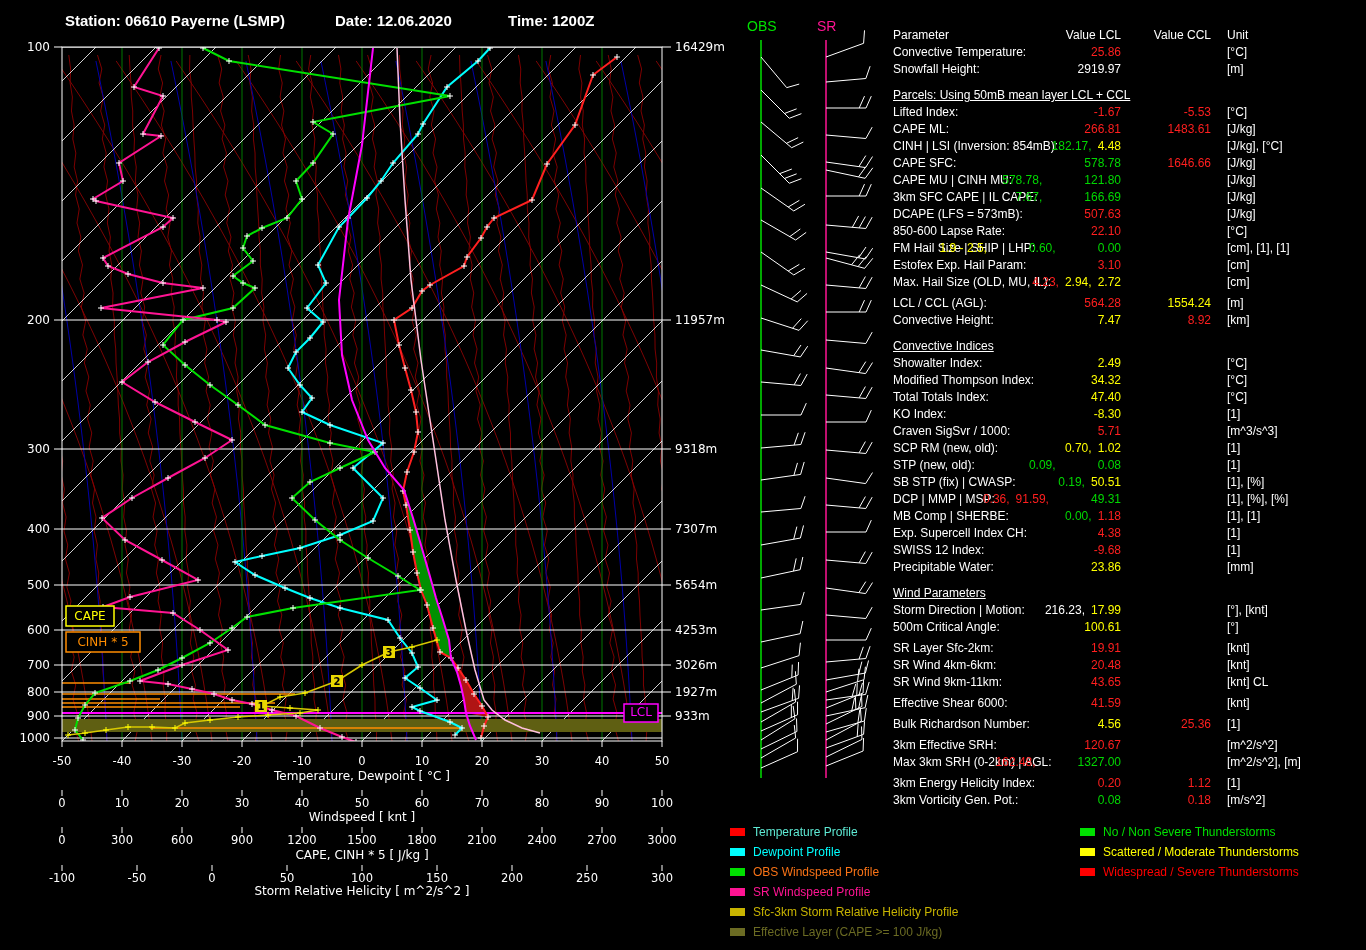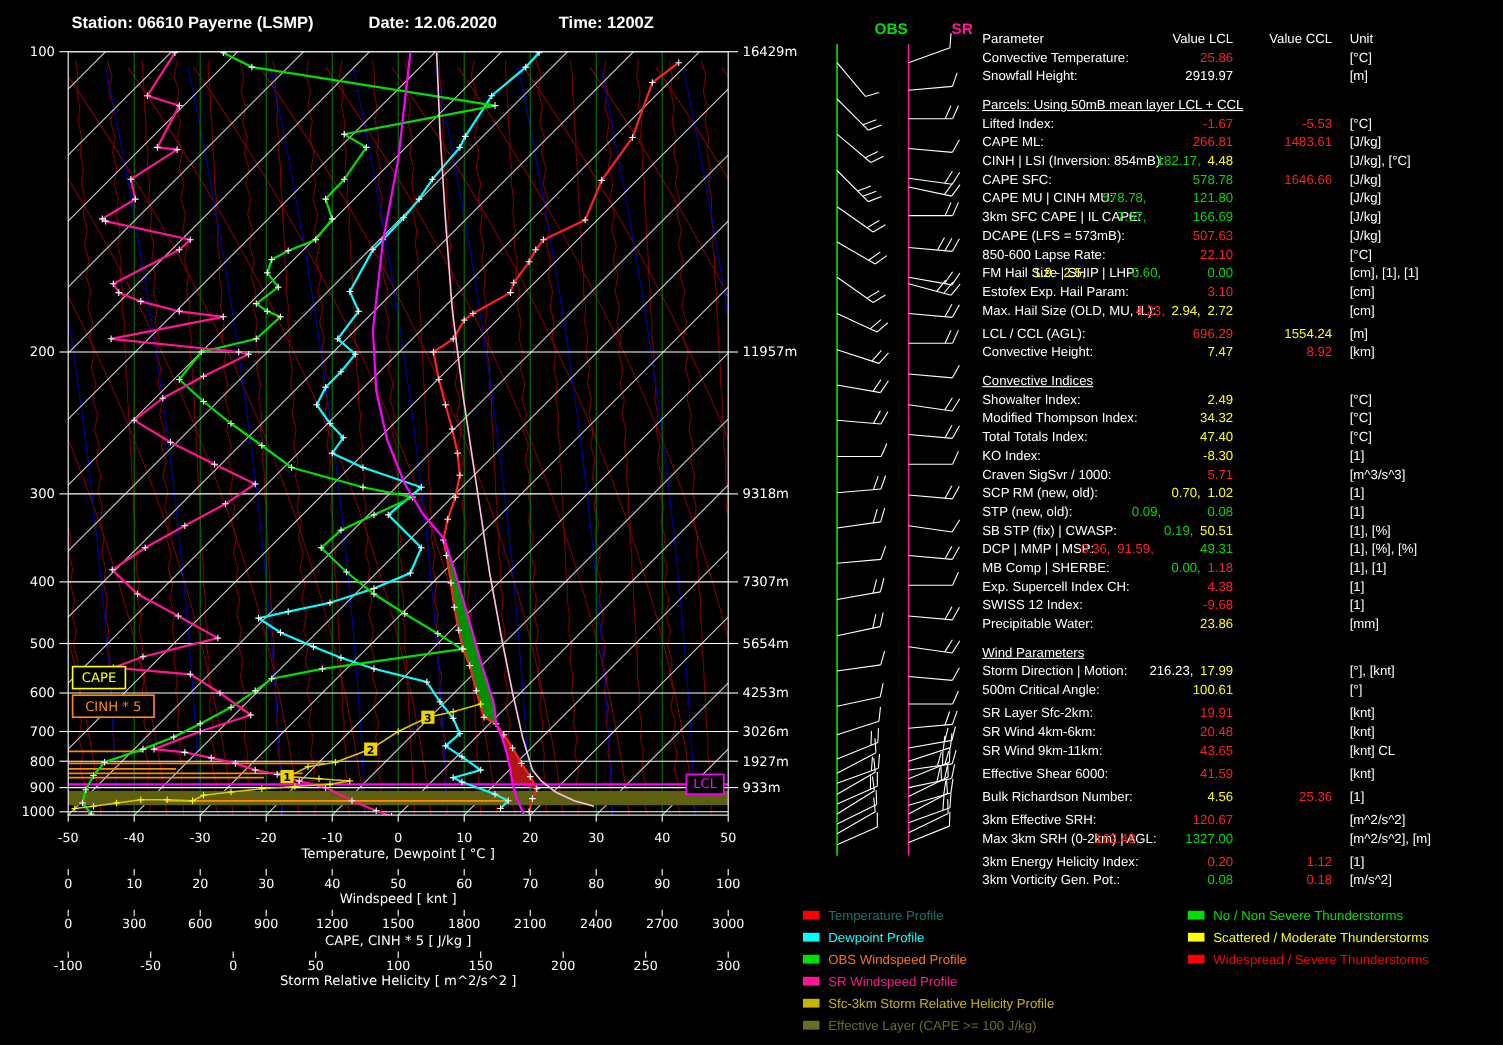--- a/index.html
+++ b/index.html
@@ -1,21 +1,21 @@
 <!DOCTYPE html>
 <html><head>
 <meta charset="utf-8">
 <style>
   html,body{margin:0;padding:0;background:#000;}
   body{width:1366px;height:950px;position:relative;overflow:hidden;
        font-family:"Liberation Sans",sans-serif;-webkit-font-smoothing:none;}
   #stage{position:absolute;inset:0;}
   .hdr{position:absolute;top:12px;color:#fff;font-size:15px;font-weight:bold;white-space:pre;}
   #svgwrap{position:absolute;left:0;top:0;}
-  .collab{position:absolute;top:18px;font-size:14px;font-weight:bold;margin-left:48px;}
+  .collab{position:absolute;top:18px;font-size:14px;font-weight:normal;}
   
   #panel{position:absolute;left:893px;top:27px;width:470px;color:#fff;font-size:12px;}
   .prow{position:relative;height:17px;line-height:17px;white-space:nowrap;}
   .prow.gap{margin-top:4px;}
   .sect{margin-top:9px;height:17px;line-height:17px;text-decoration:underline;white-space:nowrap;}
   .plabel{position:absolute;left:0;top:0;}
   .lclcell{position:absolute;left:0;top:0;width:228px;text-align:right;}
   .cclcell{position:absolute;left:0;top:0;width:318px;text-align:right;}
   .unitcell{position:absolute;left:334px;top:0;}
   .hdrrow span{}
@@ -981,21 +981,21 @@
           <span class="lclcell"><span class="c-r">3.10</span></span>
           <span class="unitcell">[cm]</span>
         </div>
         <div class="prow">
           <span class="plabel">Max. Hail Size (OLD, MU, IL):</span>
           <span class="lclcell"><span class="c-r">4.23,</span><span class="c-y"> 2.94,</span><span class="c-y"> 2.72</span></span>
           <span class="unitcell">[cm]</span>
         </div>
         <div class="prow gap">
           <span class="plabel">LCL / CCL (AGL):</span>
-          <span class="lclcell"><span class="c-r">696.29</span></span>
+          <span class="lclcell"><span class="c-r">564.28</span></span>
           <span class="cclcell"><span class="c-y">1554.24</span></span>
           <span class="unitcell">[m]</span>
         </div>
         <div class="prow">
           <span class="plabel">Convective Height:</span>
           <span class="lclcell"><span class="c-y">7.47</span></span>
           <span class="cclcell"><span class="c-r">8.92</span></span>
           <span class="unitcell">[km]</span>
         </div>
         <div class="sect">Convective Indices</div>
@@ -1120,21 +1120,21 @@
         <div class="prow">
           <span class="plabel">3km Vorticity Gen. Pot.:</span>
           <span class="lclcell"><span class="c-g">0.08</span></span>
           <span class="cclcell"><span class="c-r">0.18</span></span>
           <span class="unitcell">[m/s^2]</span>
         </div>
       </div>
   </div>
 
   <div class="leg" style="left:730px;top:822px" id="legL">
-      <div class="legrow"><span class="sw" style="background: rgb(255, 0, 0);"></span><span style="color: #0f766e;">Temperature Profile</span></div>
+      <div class="legrow"><span class="sw" style="background: rgb(255, 0, 0);"></span><span style="color: #5eead4;">Temperature Profile</span></div>
       <div class="legrow"><span class="sw" style="background: rgb(0, 255, 255);"></span><span style="color: rgb(0, 255, 255);">Dewpoint Profile</span></div>
       <div class="legrow"><span class="sw" style="background: rgb(0, 224, 0);"></span><span style="color: #f97316; text-align: right;">OBS Windspeed Profile</span></div>
       <div class="legrow"><span class="sw" style="background: rgb(255, 20, 147);"></span><span style="color: rgb(255, 20, 147);">SR Windspeed Profile</span></div>
       <div class="legrow"><span class="sw" style="background: rgb(200, 180, 0);"></span><span style="color: rgb(200, 180, 0);">Sfc-3km Storm Relative Helicity Profile</span></div>
       <div class="legrow"><span class="sw" style="background: rgb(107, 107, 35);"></span><span style="color: rgb(107, 107, 35);">Effective Layer (CAPE &gt;= 100 J/kg)</span></div>
     </div>
   <div class="leg" style="left:1080px;top:822px" id="legR">
       <div class="legrow"><span class="sw" style="background: rgb(0, 224, 0);"></span><span style="color: rgb(0, 224, 0);">No / Non Severe Thunderstorms</span></div>
       <div class="legrow"><span class="sw" style="background: rgb(255, 255, 0);"></span><span style="color: rgb(255, 255, 0);">Scattered / Moderate Thunderstorms</span></div>
       <div class="legrow"><span class="sw" style="background: rgb(255, 0, 0);"></span><span style="color: rgb(255, 0, 0);">Widespread / Severe Thunderstorms</span></div>

